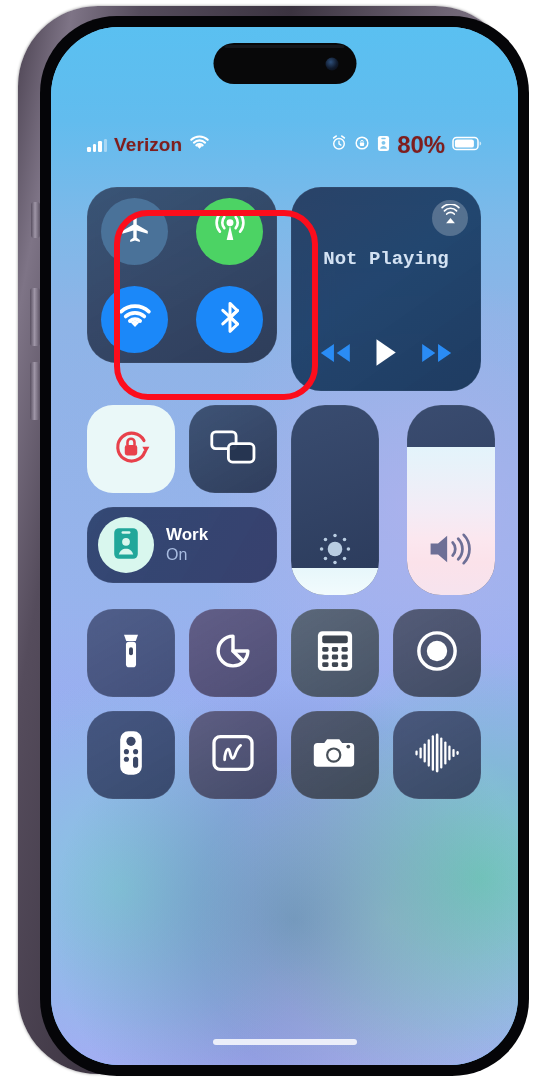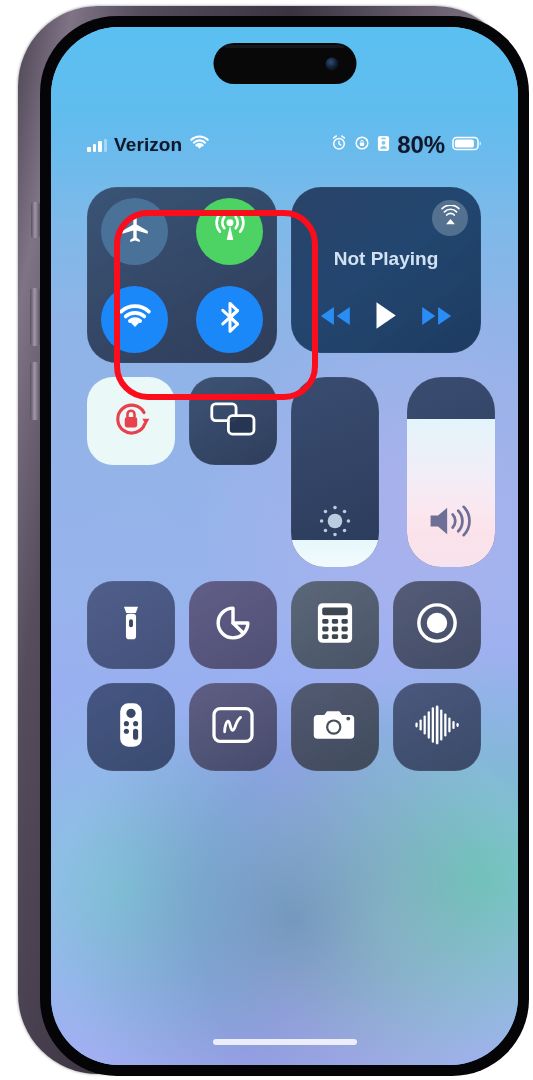--- a/index.html
+++ b/index.html
@@ -51,21 +51,21 @@
     top:16px; width:143px; height:41px; border-radius:22px; background:#080809; z-index:6; }
   #front-camera{ position:absolute; right:18px; top:50%; transform:translateY(-50%);
     width:13px; height:13px; border-radius:50%;
     background:radial-gradient(circle at 40% 35%,#2e4f7a 0%,#101a2c 55%,#06080d 100%); }
   #earpiece-speaker{ position:absolute; left:50%; transform:translateX(-50%); top:2px;
     width:120px; height:3px; border-radius:2px; background:#15161a; }
 
   
   #status-bar{ position:absolute; top:105px; left:0; right:0; height:26px;
     display:flex; align-items:center; justify-content:space-between;
-    padding:0 36px; color:#0f172a; z-index:5;
+    padding:0 36px; color:#7f1d1d; z-index:5;
     text-shadow:0 0 2px rgba(0,0,0,.10); }
   #status-left{ display:flex; align-items:center; gap:7px; }
   #status-right{ display:flex; align-items:center; gap:7px; }
   #carrier-name{ font-size:19px; font-weight:600; letter-spacing:.1px; }
   #battery-percent{ font-size:24px; font-weight:600; letter-spacing:-.1px; }
   .sbar{ width:3.5px; border-radius:1.2px; background:#fff; }
   #signal-strength-icon{ display:flex; align-items:flex-end; gap:2px; height:13px; }
 
   
   #control-center{ position:absolute; left:0; right:0; top:160px; z-index:4;
@@ -83,22 +83,22 @@
     display:grid; grid-template-columns:1fr 1fr; grid-template-rows:1fr 1fr;
     place-items:center; }
   .round-toggle{ width:67px; height:67px; border-radius:50%;
     display:flex; align-items:center; justify-content:center; }
   #airplane-mode-toggle{ background:#4a7299; }
   #cellular-data-toggle{ background:#4cd364; }
   #wifi-toggle{ background:#1b88f9; }
   #bluetooth-toggle{ background:#1b88f9; }
 
   
-  #media-module{ width:190px; height:166px; position:relative;
-    background:linear-gradient(145deg, rgba(36,56,92,.92) 0%, rgba(26,60,100,.92) 45%, rgba(22,52,88,.94) 100%); }
+  #media-module{ width:190px; height:204px; position:relative;
+    background:linear-gradient(145deg, rgba(36,56,92,.92) 0%, rgba(26,60,100,.92) 45%, rgba(22,52,88,.94) 100%);font-family:Liberation Mono, monospace; }
   #airplay-button{ position:absolute; right:13px; top:13px; width:36px; height:36px;
     border-radius:50%; background:rgba(255,255,255,.23);
     display:flex; align-items:center; justify-content:center; }
   #now-playing-title{ position:absolute; left:0; right:0; top:61px; text-align:center;
     color:#d3e2f3; font-size:19px; font-weight:600; }
   #media-transport{ position:absolute; left:0; right:0; bottom:18px;
     display:flex; align-items:center; justify-content:space-around; padding:0 16px; }
 
   
   .sq-tile{ width:88px; height:88px; border-radius:26px;
@@ -313,20 +313,36 @@
                 </svg>
               </span>
             </div>
             <div class="sq-tile">
               <span>
                 <svg width="46" height="38" viewBox="0 0 36 28">
                   <rect x="1.4" y="2.2" width="19" height="13" rx="3" stroke="#fff" stroke-width="2.2" fill="none"></rect>
                   <rect x="14.4" y="11.4" width="20" height="14.4" rx="3.2" stroke="#fff" stroke-width="2.2" fill="rgba(38,52,80,.95)"></rect>
                 </svg>
               </span>
+            </div>
+          </div>
+          <div id="focus-tile">
+            <div id="focus-icon-circle">
+              <span>
+                <svg width="26" height="33" viewBox="0 0 22 28">
+                  <rect x="1" y="1" width="20" height="26" rx="4" fill="#21a79a"></rect>
+                  <rect x="7.2" y="3.6" width="7.6" height="2.2" rx="1.1" fill="#d9f7ee"></rect>
+                  <circle cx="11" cy="12.6" r="3.3" fill="#d9f7ee"></circle>
+                  <path d="M4.9 23.4c.8-3.3 3.2-5 6.1-5s5.3 1.7 6.1 5z" fill="#d9f7ee"></path>
+                </svg>
+              </span>
+            </div>
+            <div>
+              <div id="focus-name">Work</div>
+              <div id="focus-status">On</div>
             </div>
           </div>
         </div>
 
         <div class="cc-col" style="flex-direction:row">
           <div class="slider">
             <div class="slider-fill" id="brightness-fill" style="height:14%"></div>
             <div class="slider-glyph">
               <span>
                 <svg width="40" height="40" viewBox="0 0 34 34">

